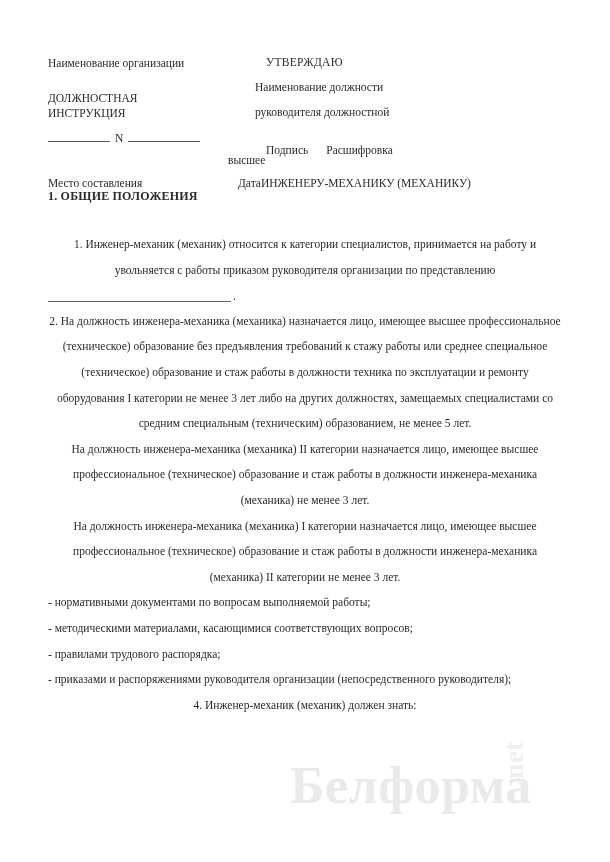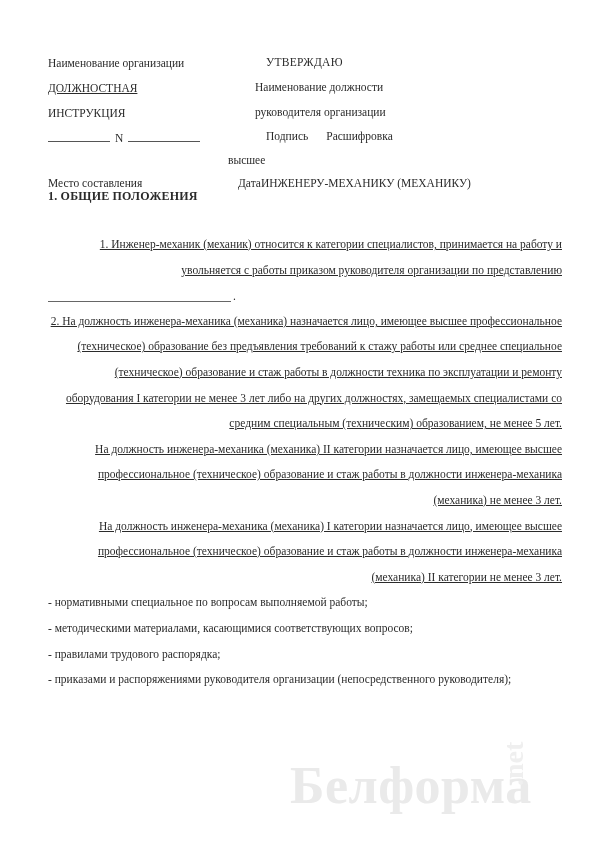--- a/index.html
+++ b/index.html
@@ -78,29 +78,29 @@
     box-sizing: border-box;
   }
   .hdr-row {
     position: absolute;
     display: block;
     white-space: nowrap;
     font-size: 11.5px;
     line-height: 1;
   }
   .hdr-left-1  { left: 0;   top: 58px; }
-  .hdr-left-2  { left: 0;   top: 83px; text-decoration: underline; }
+  .hdr-left-2  { left: 0;   top: 93px; }
   .hdr-left-3  { left: 0;   top: 108px; }
   .hdr-left-4  { left: 0;   top: 131px; }
   .hdr-left-5  { left: 0;   top: 178px; }
 
   .hdr-right-1 { left: 218px; top: 57px; font-weight: 400; letter-spacing: 0.3px;}
   .hdr-right-2 { left: 207px; top: 82px; }
   .hdr-right-3 { left: 207px; top: 107px; }
-  .hdr-right-4 { left: 218px; top: 131px; text-align: right; }
+  .hdr-right-4 { left: 218px; top: 145px; text-align: right; }
   .hdr-right-5 { left: 180px; top: 155px; }
   .hdr-right-6 { left: 190px; top: 178px; }
 
   .underline-short {
     display: inline-block;
     border-bottom: 1px solid #555;
     width: 62px;
     height: 10px;
     vertical-align: baseline;
   }
@@ -137,23 +137,22 @@
     position: absolute;
     left: 48px;
     top: 232px;
     width: 514px;
     z-index: 2;
   }
   p.para {
     margin: 0 0 0 0;
     font-size: 11.5px;
     line-height: 25.6px;
-    text-align: right;
+    text-align: center;
     color: #2b2b2b;
-    text-decoration: underline;
   }
   .blank-rule-row {
     height: 25.6px;
     display: flex;
     align-items: center;
   }
   .blank-rule {
     display: inline-block;
     border-bottom: 1px solid #666;
     width: 183px;
@@ -184,21 +183,21 @@
       <span class="hdr-row hdr-left-1">Наименование организации</span>
       <span class="hdr-row hdr-left-2">ДОЛЖНОСТНАЯ</span>
       <span class="hdr-row hdr-left-3">ИНСТРУКЦИЯ</span>
 
       <span class="hdr-row hdr-left-4"><span class="underline-short"></span><span class="nline">N</span><span class="underline-short2"></span></span>
 
       <span class="hdr-row hdr-left-5">Место составления</span>
 
       <span class="hdr-row hdr-right-1">УТВЕРЖДАЮ</span>
       <span class="hdr-row hdr-right-2">Наименование должности</span>
-      <span class="hdr-row hdr-right-3">руководителя организации</span>
+      <span class="hdr-row hdr-right-3">руководителя должностной</span>
 
       <span class="hdr-row hdr-right-4"><span>Подпись</span><span class="gap-wide"></span><span>Расшифровка</span></span>
 
       <span class="hdr-row hdr-right-5">высшее</span>
 
       <span class="hdr-row hdr-right-6"><span>Дата</span><span>ИНЖЕНЕРУ-МЕХАНИКУ (МЕХАНИКУ)</span></span>
 
     </div>
   </div>
 
@@ -213,21 +212,22 @@
         <span class="blank-rule-dot">.</span>
     </div>
 
     <p class="para">2. На должность инженера-механика (механика) назначается лицо, имеющее высшее профессиональное (техническое) образование без предъявления требований к стажу работы или среднее специальное (техническое) образование и стаж работы в должности техника по эксплуатации и ремонту оборудования I категории не менее 3 лет либо на других должностях, замещаемых специалистами со средним специальным (техническим) образованием, не менее 5 лет.</p>
 
     <p class="para">На должность инженера-механика (механика) II категории назначается лицо, имеющее высшее профессиональное (техническое) образование и стаж работы в должности инженера-механика (механика) не менее 3 лет.</p>
 
     <p class="para">На должность инженера-механика (механика) I категории назначается лицо, имеющее высшее профессиональное (техническое) образование и стаж работы в должности инженера-механика (механика) II категории не менее 3 лет.</p>
 
 
-    <div class="bullet-line">- нормативными специальное по вопросам выполняемой работы;</div>
+    <div class="bullet-line">- нормативными документами по вопросам выполняемой работы;</div>
     <div class="bullet-line">- методическими материалами, касающимися соответствующих вопросов;</div>
     <div class="bullet-line">- правилами трудового распорядка;</div>
     <div class="bullet-line">- приказами и распоряжениями руководителя организации (непосредственного руководителя);</div>
 
+    <p class="para">4. Инженер-механик (механик) должен знать:</p>
 
   </div>
 
 </div>
 
 </body></html>

